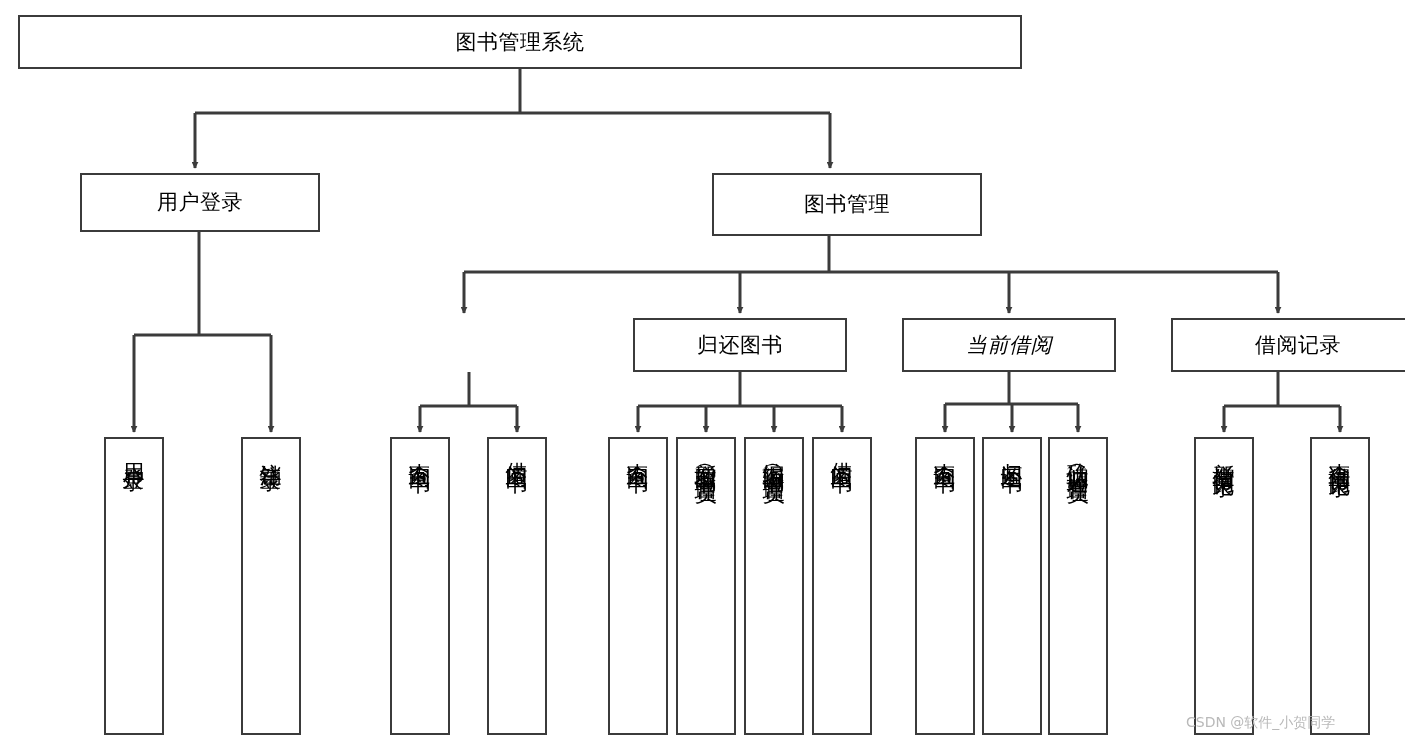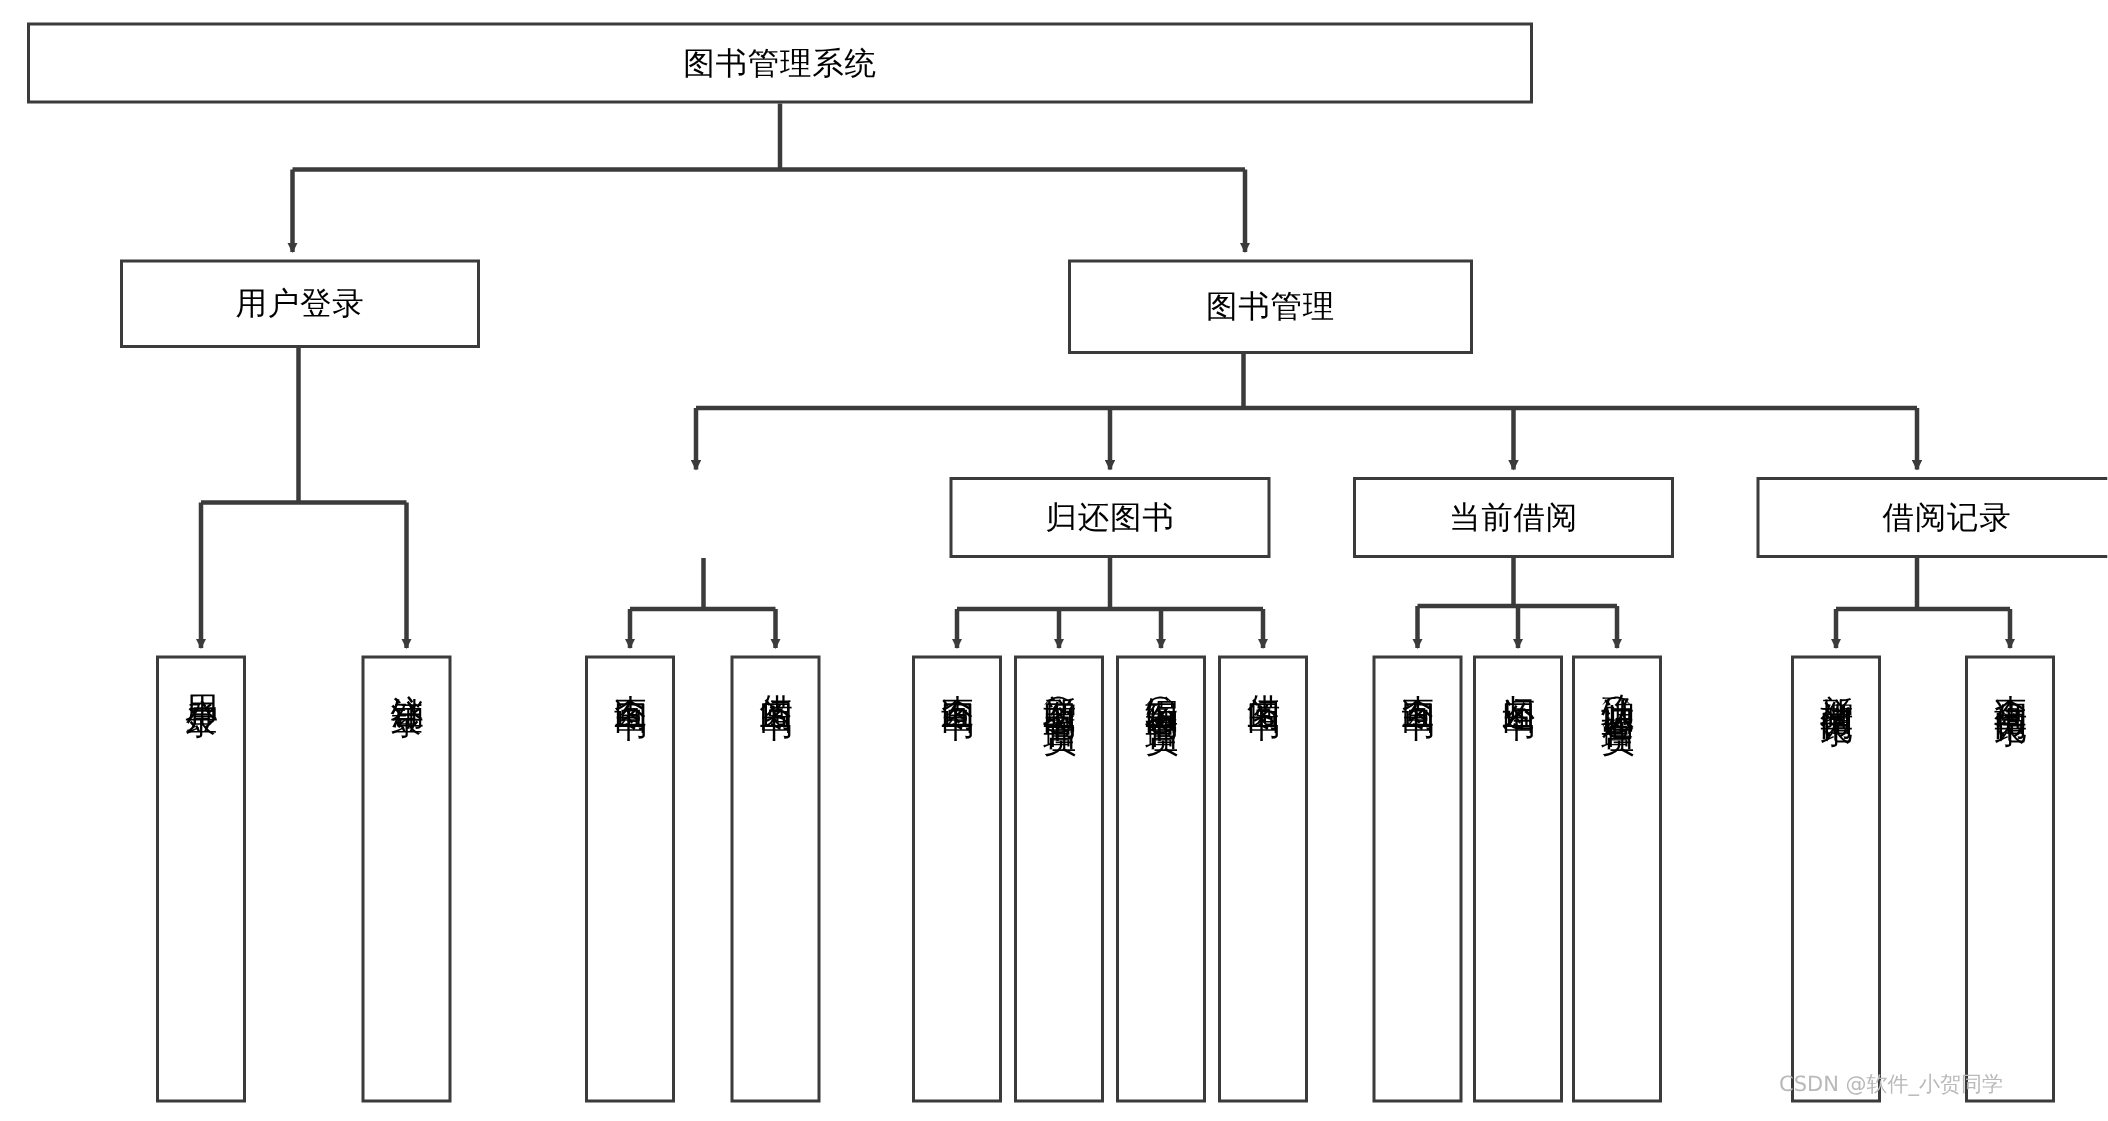--- a/index.html
+++ b/index.html
@@ -130,21 +130,21 @@
   <div class="node horiz" style="left:80px; top:173px; width:240px; height:59px;">
     <span class="label">用户登录</span>
   </div>
   <div class="node horiz" style="left:712px; top:173px; width:270px; height:63px;">
     <span class="label">图书管理</span>
   </div>
 
   <div class="node horiz" style="left:633px; top:318px; width:214px; height:54px;">
     <span class="label">归还图书</span>
   </div>
-  <div class="node horiz" style="left:902px; top:318px; width:214px; height:54px;">
+  <div class="node horiz" style="left:902px; top:318px; width:214px; height:54px;font-style:italic;">
     <span class="label">当前借阅</span>
   </div>
   <div class="node horiz" style="left:1171px; top:318px; width:254px; height:54px;">
     <span class="label">借阅记录</span>
   </div>
 
   <div class="node vert" style="left:104px; top:437px; width:60px; height:298px;">
     <span class="label">用户登录</span>
   </div>
   <div class="node vert" style="left:241px; top:437px; width:60px; height:298px;">

